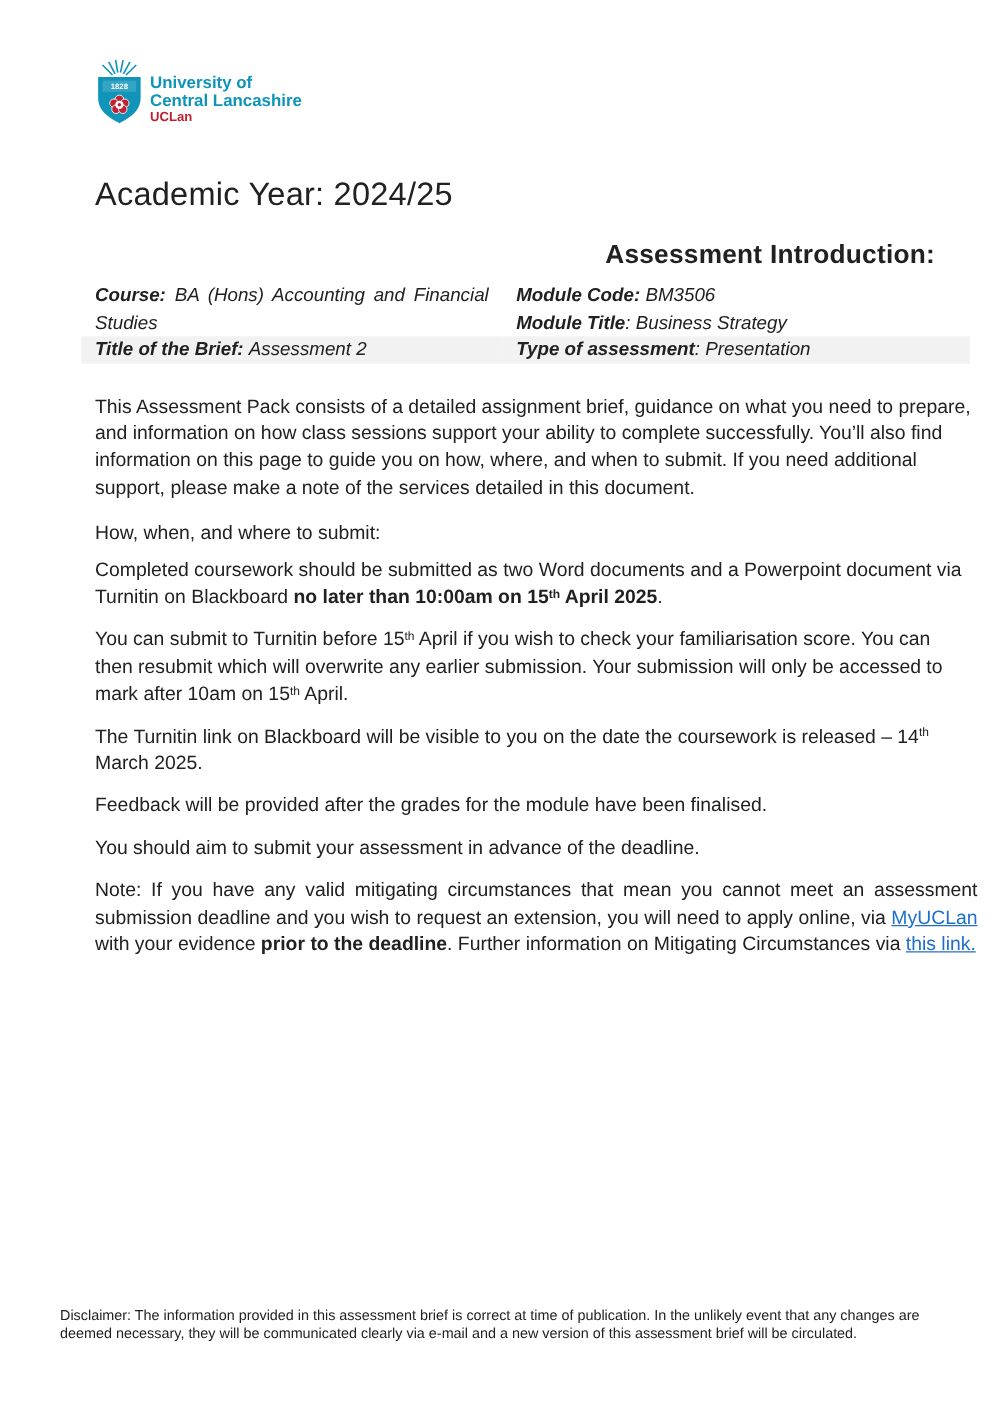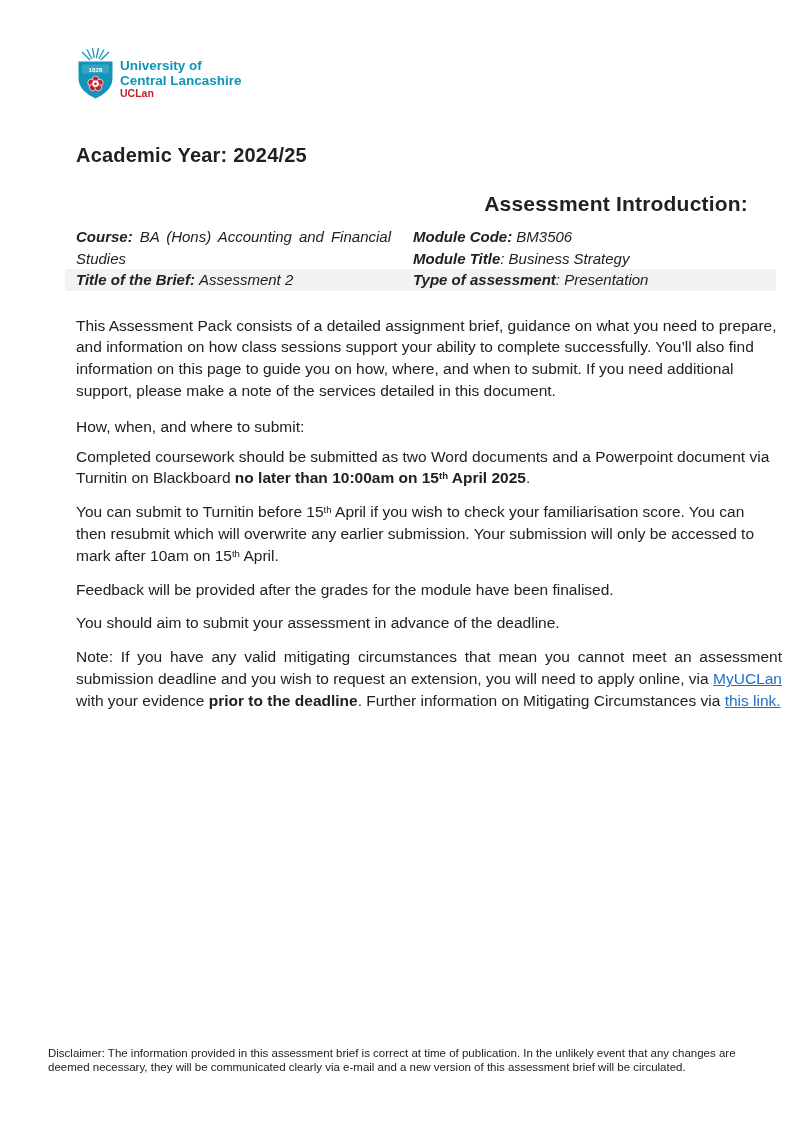--- a/index.html
+++ b/index.html
@@ -23,21 +23,21 @@
     padding: 48px 46px 0 76px;
     overflow: hidden;
   }
 
   
   .logo { margin-bottom: 42px; width: 170px; }
   .logo svg { display: block; }
 
   
   .h1 {
-    font-size: 20px; font-weight: 700; line-height: 27px;
+    font-size: 26px; font-weight: 400; line-height: 27px;
     margin: 0 0 22px 0; letter-spacing: 0.2px;
   }
   .h2 {
     font-size: 21px; font-weight: 700; line-height: 25px;
     margin: 0 0 10px 0; letter-spacing: 0.2px; text-align: right;
   }
 
   
   table.info {
     border-collapse: collapse;
@@ -152,20 +152,21 @@
     </tr>
   </tbody>
     </table>
 
   <p class="body gap-lg"><span>This Assessment Pack consists of a detailed assignment brief, guidance on what you need to prepare, and information on how class sessions support your ability to complete successfully. You’ll also find information on this page to guide you on how, where, and when to submit. If you need additional support, please make a note of the services detailed in this document.</span></p>
 
   <div class="h3">How, when, and where to submit:</div>
 
   <p class="body"><span>Completed coursework should be submitted as two Word documents and a Powerpoint document via Turnitin on Blackboard </span><span class="b">no later than 10:00am on 15</span><span class="b"><sup>th</sup></span><span class="b"> April 2025</span><span>.</span></p>
   <p class="body"><span>You can submit to Turnitin before 15</span><span><sup>th</sup></span><span> April if you wish to check your familiarisation score.  You can then resubmit which will overwrite any earlier submission.  Your submission will only be accessed to mark after 10am on 15</span><span><sup>th</sup></span><span> April.</span></p>
+  <p class="body"><span>The Turnitin link on Blackboard will be visible to you on the date the coursework is released – 14</span><span><sup>th</sup></span><span> March 2025.</span></p>
   <p class="body"><span>Feedback will be provided after the grades for the module have been finalised.</span></p>
   <p class="body"><span>You should aim to submit your assessment in advance of the deadline.</span></p>
 
   <p class="body justify gap-note"><span>Note: If you have any valid mitigating circumstances that mean you cannot meet an assessment submission deadline and you wish to request an extension, you will need to apply online, via </span><a class="doclink" href="#">MyUCLan </a><span> with your evidence  </span><span class="b">prior to the deadline</span><span>. Further information on Mitigating Circumstances via </span><a class="doclink" href="#">this link.</a></p>
 
 
   <div class="disclaimer"><span>Disclaimer: The information provided in this assessment brief is correct at time of publication. In the unlikely event that any changes are deemed necessary, they will be communicated clearly via e-mail and a new version of this assessment brief will be circulated.</span></div>
 
 </div>
 

